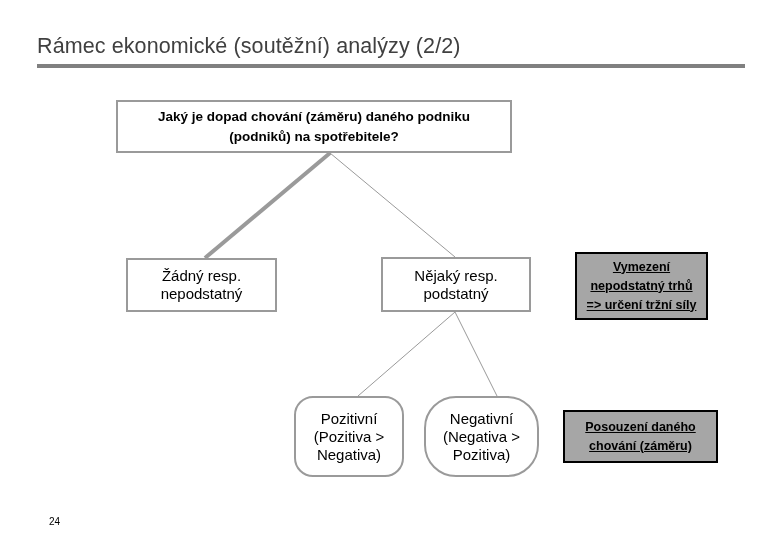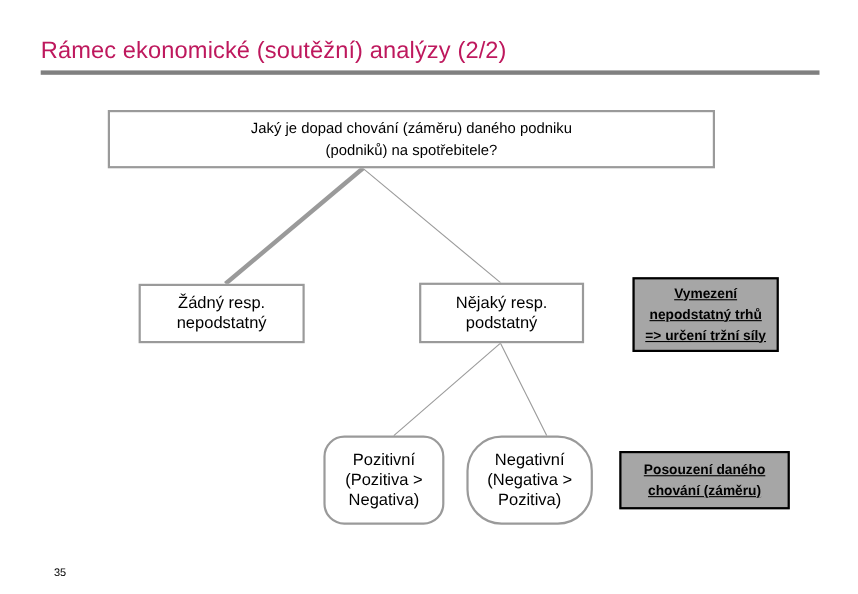--- a/index.html
+++ b/index.html
@@ -27,21 +27,21 @@
   
   #slide-title {
     position: absolute;
     left: 37px;
     top: 33px;
     width: 700px;
     font-size: 21.5px;
     font-weight: 400;
     line-height: 26px;
     letter-spacing: 0.1px;
-    color: #be185d;
+    color: #404040;
     white-space: nowrap;
   }
   #title-rule {
     position: absolute;
     left: 37px;
     top: 64px;
     width: 708px;
     height: 4px;
     background: #808080;
   }
@@ -82,26 +82,27 @@
     background: #a6a6a6;
     border: 2px solid #000000;
     font-weight: bold;
     font-size: 12.5px;
     line-height: 19px;
     text-decoration: underline;
   }
 
   
   #node-question {
-    left: 98px;
+    left: 116px;
     top: 100px;
-    width: 552px;
+    width: 396px;
     height: 53px;
     font-size: 13.5px;
     line-height: 20px;
+    font-weight: bold;
   }
   #node-none {
     left: 126px;
     top: 258px;
     width: 151px;
     height: 54px;
   }
   #node-some {
     left: 381px;
     top: 257px;
@@ -210,15 +211,15 @@
     </div>
   </div>
 
   <div class="node shaded" id="node-assessment">
     <div class="lines">
       <span>Posouzení daného</span>
       <span>chování (záměru)</span>
     </div>
   </div>
 
-  <div id="page-number">35</div>
+  <div id="page-number">24</div>
 
 </div>
 
 </body></html>

